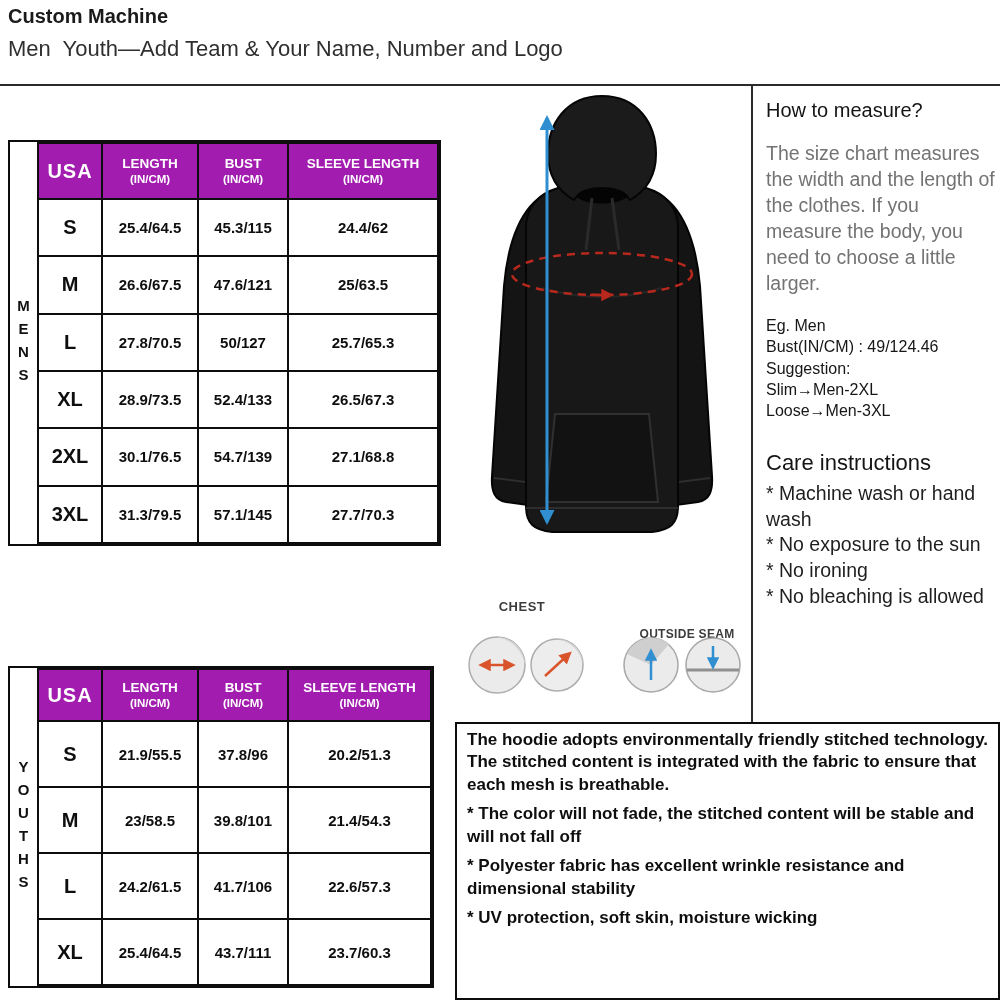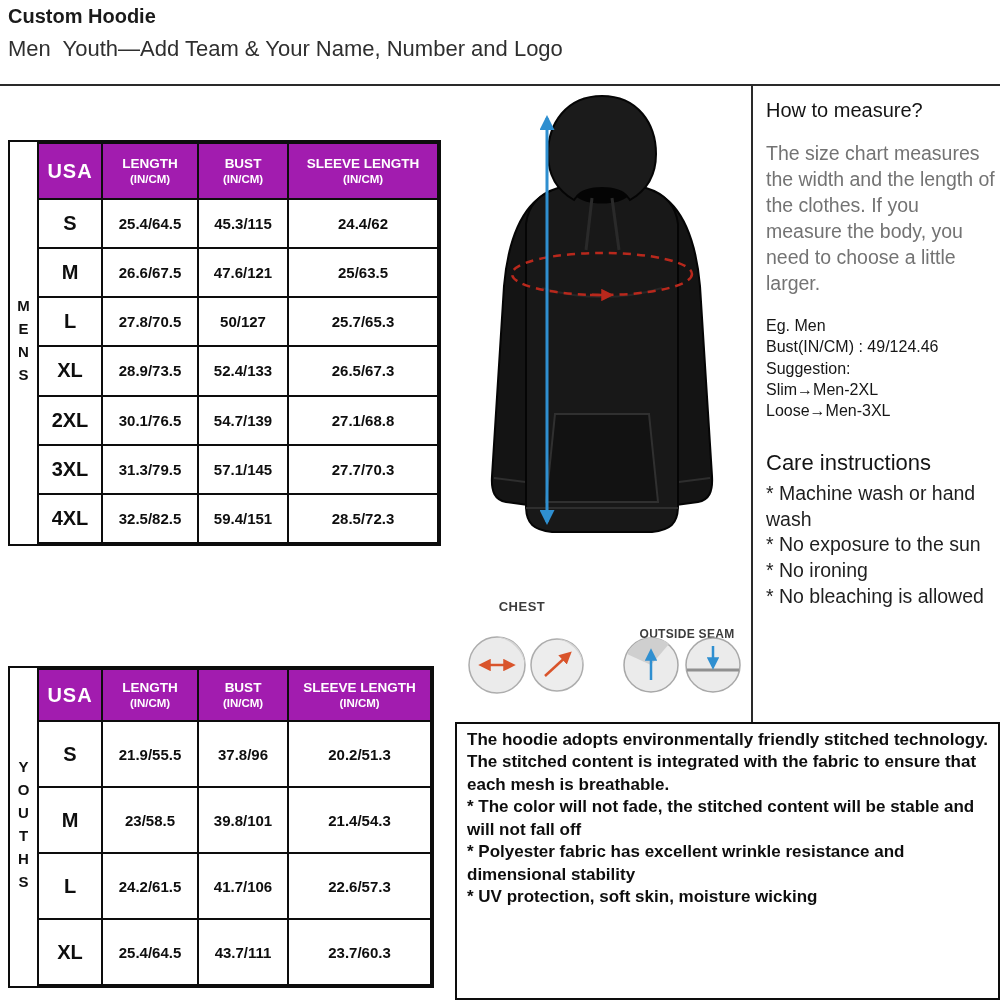--- a/index.html
+++ b/index.html
@@ -42,28 +42,28 @@
   .how-title{position:absolute;left:766px;top:99px;font-size:20px;color:#141414;}
   .how-body{position:absolute;left:766px;top:141px;width:231px;font-size:19.5px;line-height:1.33;color:#737373;}
   .eg-block{position:absolute;left:766px;top:315px;font-size:16px;font-weight:400;line-height:1.33;color:#161616;}
   .care-title{position:absolute;left:766px;top:450px;font-size:22px;color:#141414;}
   .care-list{position:absolute;left:766px;top:481px;width:233px;font-size:19.5px;line-height:1.32;color:#1f1f1f;}
 
   
   .features-box{position:absolute;left:455px;top:722px;width:545px;height:278px;
                 border:2px solid #0d0d0d;box-sizing:border-box;padding:5px 8px 0 10px;}
   .feat-intro{font-size:17px;font-weight:700;line-height:1.32;color:#0e0e0e;}
-  .feat-item{font-size:17px;font-weight:700;line-height:1.32;color:#0e0e0e;}
+  .feat-item{font-size:17px;font-weight:700;line-height:1.32;color:#0e0e0e;margin-top:7px;}
 </style>
 </head>
 <body>
 
 <div class="page">
 
-  <div class="title">Custom Hoodie</div>
+  <div class="title">Custom Machine</div>
   <div class="subtitle">Men  Youth—Add Team &amp; Your Name, Number and Logo</div>
   <div class="hr-top"></div>
   <div class="v-div"></div>
 
   <div class="size-chart" id="mens-table">
     <div class="group-strip">
       <span>MENS</span>
     </div>
     <table class="sizes">
       <colgroup>
@@ -119,26 +119,20 @@
           <td class="val-cell">30.1/76.5</td>
           <td class="val-cell">54.7/139</td>
           <td class="val-cell">27.1/68.8</td>
         </tr>
         <tr>
           <td class="size-cell">3XL</td>
           <td class="val-cell">31.3/79.5</td>
           <td class="val-cell">57.1/145</td>
           <td class="val-cell">27.7/70.3</td>
         </tr>
-        <tr>
-          <td class="size-cell">4XL</td>
-          <td class="val-cell">32.5/82.5</td>
-          <td class="val-cell">59.4/151</td>
-          <td class="val-cell">28.5/72.3</td>
-        </tr>
       </tbody>
     </table>
   </div>
 
   <div class="size-chart" id="youth-table">
     <div class="group-strip">
       <span>YOUTHS</span>
     </div>
     <table class="sizes">
       <colgroup>

